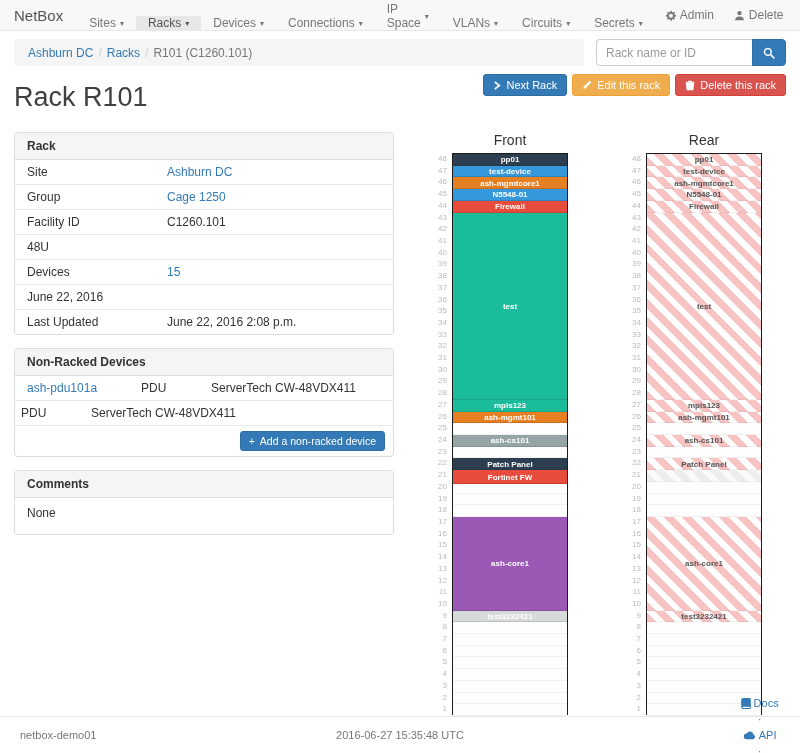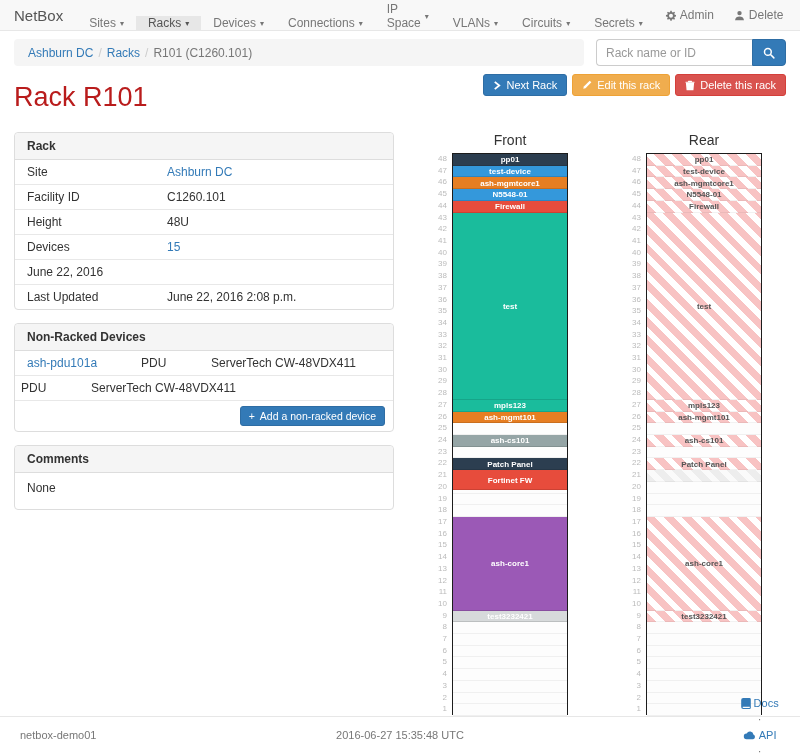--- a/index.html
+++ b/index.html
@@ -41,21 +41,21 @@
     font-family:"Liberation Sans","DejaVu Sans",sans-serif;
   }
   .searchbox input::placeholder { color:#999; }
   .search-btn {
     width:34px; background:#337ab7; border:1px solid #2e6da4; border-radius:0 4px 4px 0;
     display:flex; align-items:center; justify-content:center; cursor:pointer;
   }
 
   
   .title-row { position:relative; height:46px; margin:8px 14px 0 14px; }
-  .page-title { position:absolute; left:0; top:8px; font-size:27px; font-weight:500; color:#b91c1c; }
+  .page-title { position:absolute; left:0; top:8px; font-size:27px; font-weight:500; color:#404040; }
   .action-buttons { position:absolute; right:0; top:0; display:flex; gap:5px; }
   .btn {
     font-size:11px; color:#fff; border-radius:3px; padding:4px 9px; cursor:pointer;
     display:flex; align-items:center; gap:5px; white-space:nowrap;
   }
   .btn-primary { background:#337ab7; border:1px solid #2e6da4; }
   .btn-warning { background:#f0ad4e; border:1px solid #eea236; }
   .btn-danger  { background:#d9534f; border:1px solid #d43f3a; }
 
   
@@ -224,25 +224,28 @@
 <div class="main">
   <div class="left-col">
 
     <div class="panel">
       <div class="panel-heading">Rack</div>
       <div class="kv-row">
         <div class="kv-label">Site</div>
         <div class="kv-value"><span class="link">Ashburn DC</span></div>
       </div>
       <div class="kv-row">
+        <div class="kv-label">Group</div>
+        <div class="kv-value"><span class="link">Cage 1250</span></div>
+      </div>
+      <div class="kv-row">
         <div class="kv-label">Facility ID</div>
         <div class="kv-value">C1260.101</div>
       </div>
       <div class="kv-row">
-        <div class="kv-label">Height</div>
         <div class="kv-value">48U</div>
       </div>
       <div class="kv-row">
         <div class="kv-label">Devices</div>
         <div class="kv-value"><span class="link">15</span></div>
       </div>
       <div class="kv-row">
         <div class="kv-value">June 22, 2016</div>
       </div>
       <div class="kv-row">
@@ -383,21 +386,21 @@
             <div class="device" style="top: 0px; height: 11.7083px; background: rgb(44, 62, 80); color: rgb(255, 255, 255);">pp01</div>
             <div class="device" style="top: 11.7083px; height: 11.7083px; background: rgb(52, 152, 219); color: rgb(255, 255, 255);">test-device</div>
             <div class="device" style="top: 23.4167px; height: 11.7083px; background: rgb(230, 126, 34); color: rgb(255, 255, 255);">ash-mgmtcore1</div>
             <div class="device" style="top: 35.125px; height: 11.7083px; background: rgb(52, 152, 219); color: rgb(255, 255, 255);">N5548-01</div>
             <div class="device" style="top: 46.8333px; height: 11.7083px; background: rgb(231, 76, 60); color: rgb(255, 255, 255);">Firewall</div>
             <div class="device" style="top: 58.5417px; height: 187.333px; background: rgb(26, 188, 156); color: rgb(255, 255, 255);">test</div>
             <div class="device" style="top: 245.875px; height: 11.7083px; background: rgb(26, 188, 156); color: rgb(255, 255, 255);">mpls123</div>
             <div class="device" style="top: 257.583px; height: 11.7083px; background: rgb(230, 126, 34); color: rgb(255, 255, 255);">ash-mgmt101</div>
             <div class="device" style="top: 281px; height: 11.7083px; background: rgb(149, 165, 166); color: rgb(255, 255, 255);">ash-cs101</div>
             <div class="device" style="top: 304.417px; height: 11.7083px; background: rgb(44, 62, 80); color: rgb(255, 255, 255);">Patch Panel</div>
-            <div class="device" style="top: 316.125px; height: 20px; background: rgb(231, 76, 60); color: rgb(255, 255, 255);">Fortinet FW</div>
+            <div class="device" style="top: 316.125px; height: 14px; background: rgb(231, 76, 60); color: rgb(255, 255, 255);">Fortinet FW</div>
             <div class="device" style="top: 362.958px; height: 93.6667px; background: rgb(155, 89, 182); color: rgb(255, 255, 255);">ash-core1</div>
             <div class="device" style="top: 456.625px; height: 11.7083px; background: rgb(215, 218, 219); color: rgb(255, 255, 255);">test3232421</div>
           </div>
       </div>
     </div>
     <div class="elev" id="elev-rear">
       <div class="elev-title">Rear</div>
       <div class="elev-body">
         <div class="unit-nums">
             <div class="u-num" style="top: 0px; line-height: 11.7083px;">48</div>

